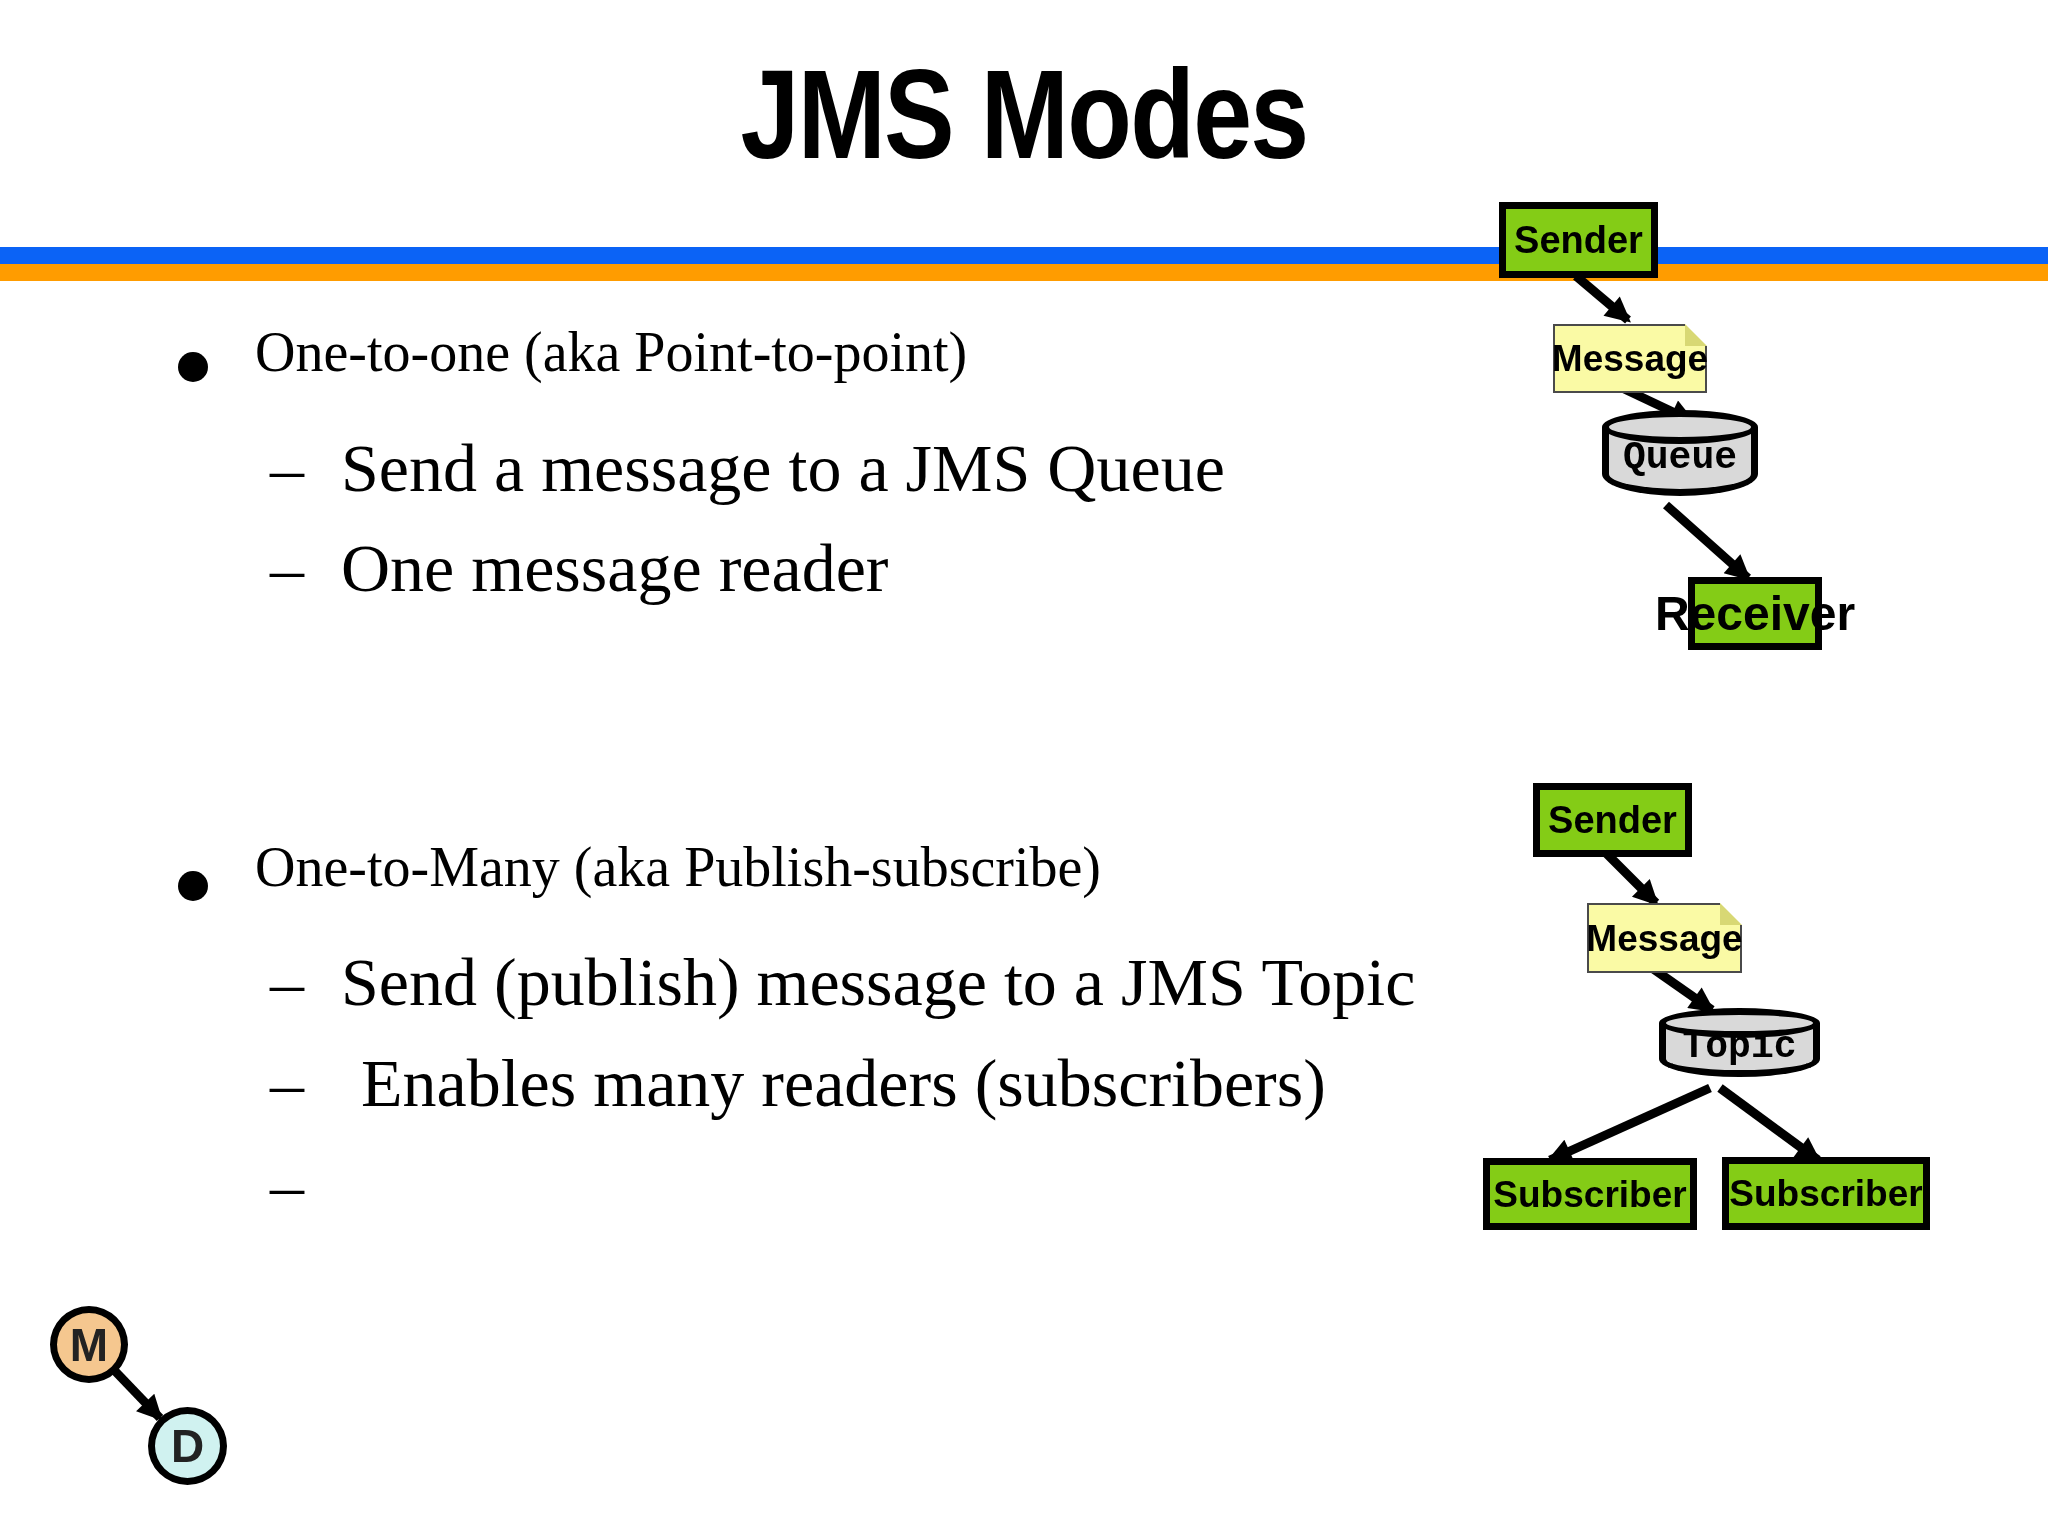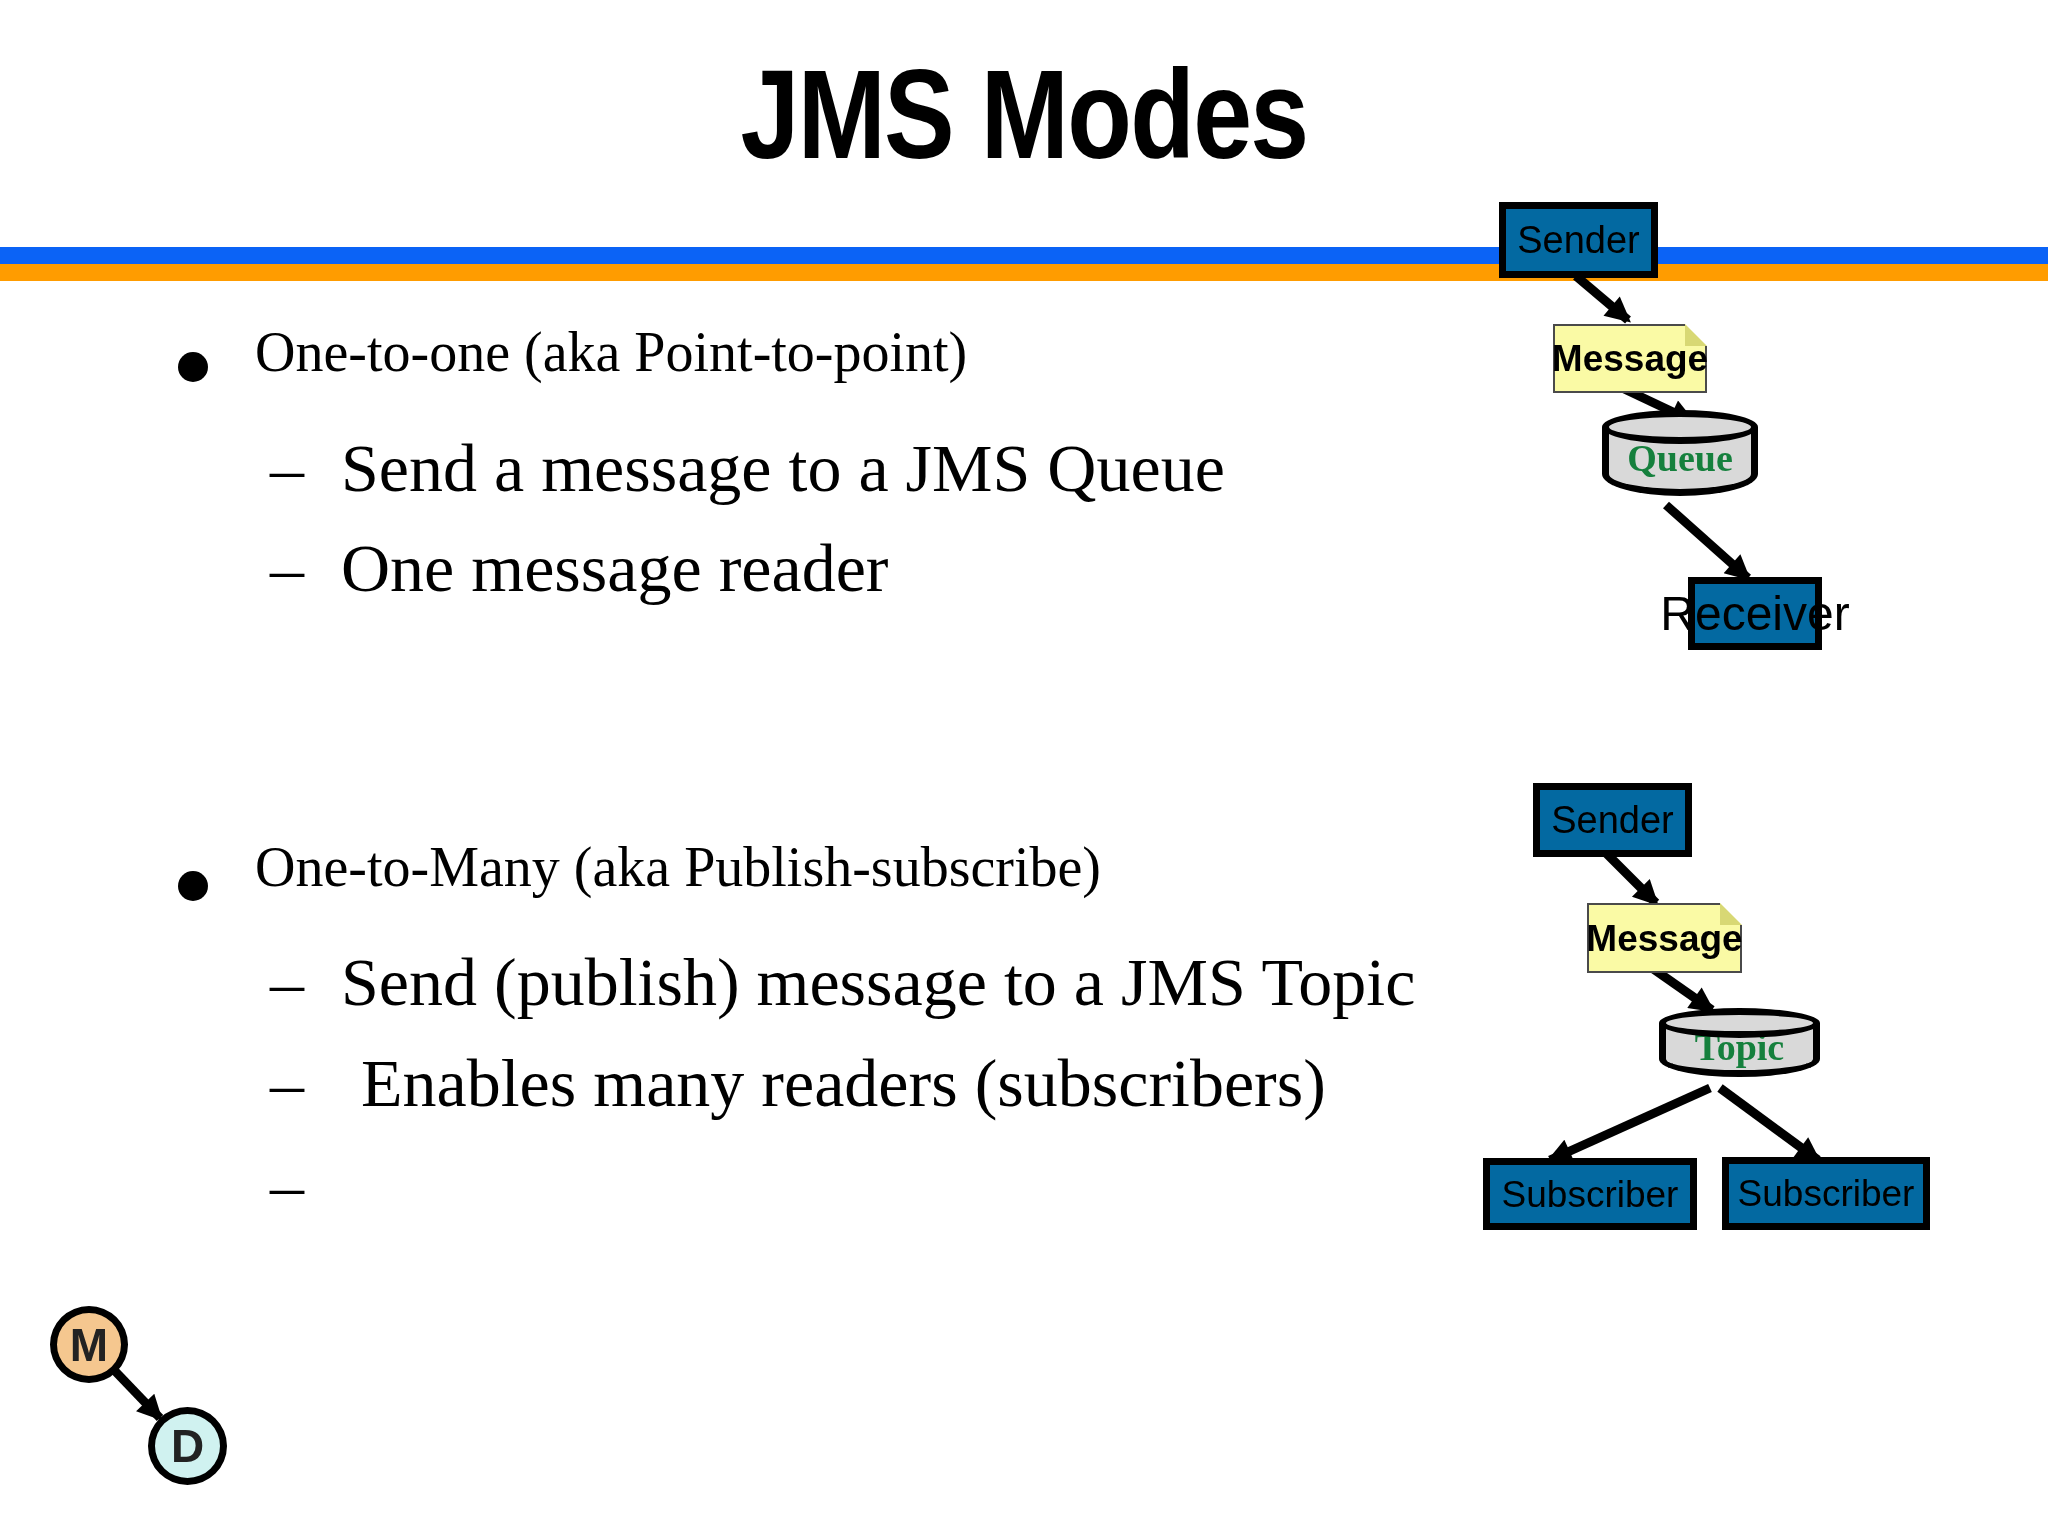--- a/index.html
+++ b/index.html
@@ -40,43 +40,43 @@
   .lvl1{font-size:56px;}
   .lvl2{font-size:68px;}
   .dot{
     position:absolute;width:30px;height:30px;border-radius:50%;
     background:#000;z-index:2;
   }
   
   .dlayer{position:absolute;left:0;top:0;width:2048px;height:1536px;z-index:3;}
   .dbox{
     position:absolute;box-sizing:border-box;
-    background:#0369a1;border:7px solid #000;
+    background:#84cc16;border:7px solid #000;
     display:flex;align-items:center;justify-content:center;
-    font-family:"Liberation Sans", sans-serif;font-weight:normal;color:#000;
+    font-family:"Liberation Sans", sans-serif;font-weight:bold;color:#000;
     white-space:nowrap;line-height:1;
   }
   .note{
     position:absolute;box-sizing:border-box;
     background:#fafaa5;border:2px solid #4a4a4a;
     display:flex;align-items:center;justify-content:center;
     font-family:"Liberation Sans", sans-serif;font-weight:bold;color:#000;
     font-size:37px;white-space:nowrap;line-height:1;
   }
   .note::before{ 
     content:'';position:absolute;top:-2px;right:-2px;width:0;height:0;
     border-style:solid;border-width:0 22px 22px 0;
     border-color:#ffffff #ffffff #d8d874 #d8d874;
   }
   .cyl{position:absolute;}
   .cyl .cbody{
     position:absolute;left:0;right:0;bottom:16px;box-sizing:border-box;
     background:#d9d9d9;border:7px solid #000;border-top:none;
     display:flex;align-items:center;justify-content:center;
-    font-family:Liberation Serif, serif;font-weight:bold;color:#15803d;
+    font-family:Liberation Mono, monospace;font-weight:bold;color:#000000;
     font-size:38px;line-height:1;
   }
   .cyl .ctop{
     position:absolute;left:0;right:0;top:0;box-sizing:border-box;
     background:#d9d9d9;border:7px solid #000;border-radius:50%;
   }
   .badge{
     position:absolute;box-sizing:border-box;border:7px solid #000;border-radius:50%;
     display:flex;align-items:center;justify-content:center;
     font-family:"Liberation Sans", sans-serif;font-weight:bold;color:#222;

